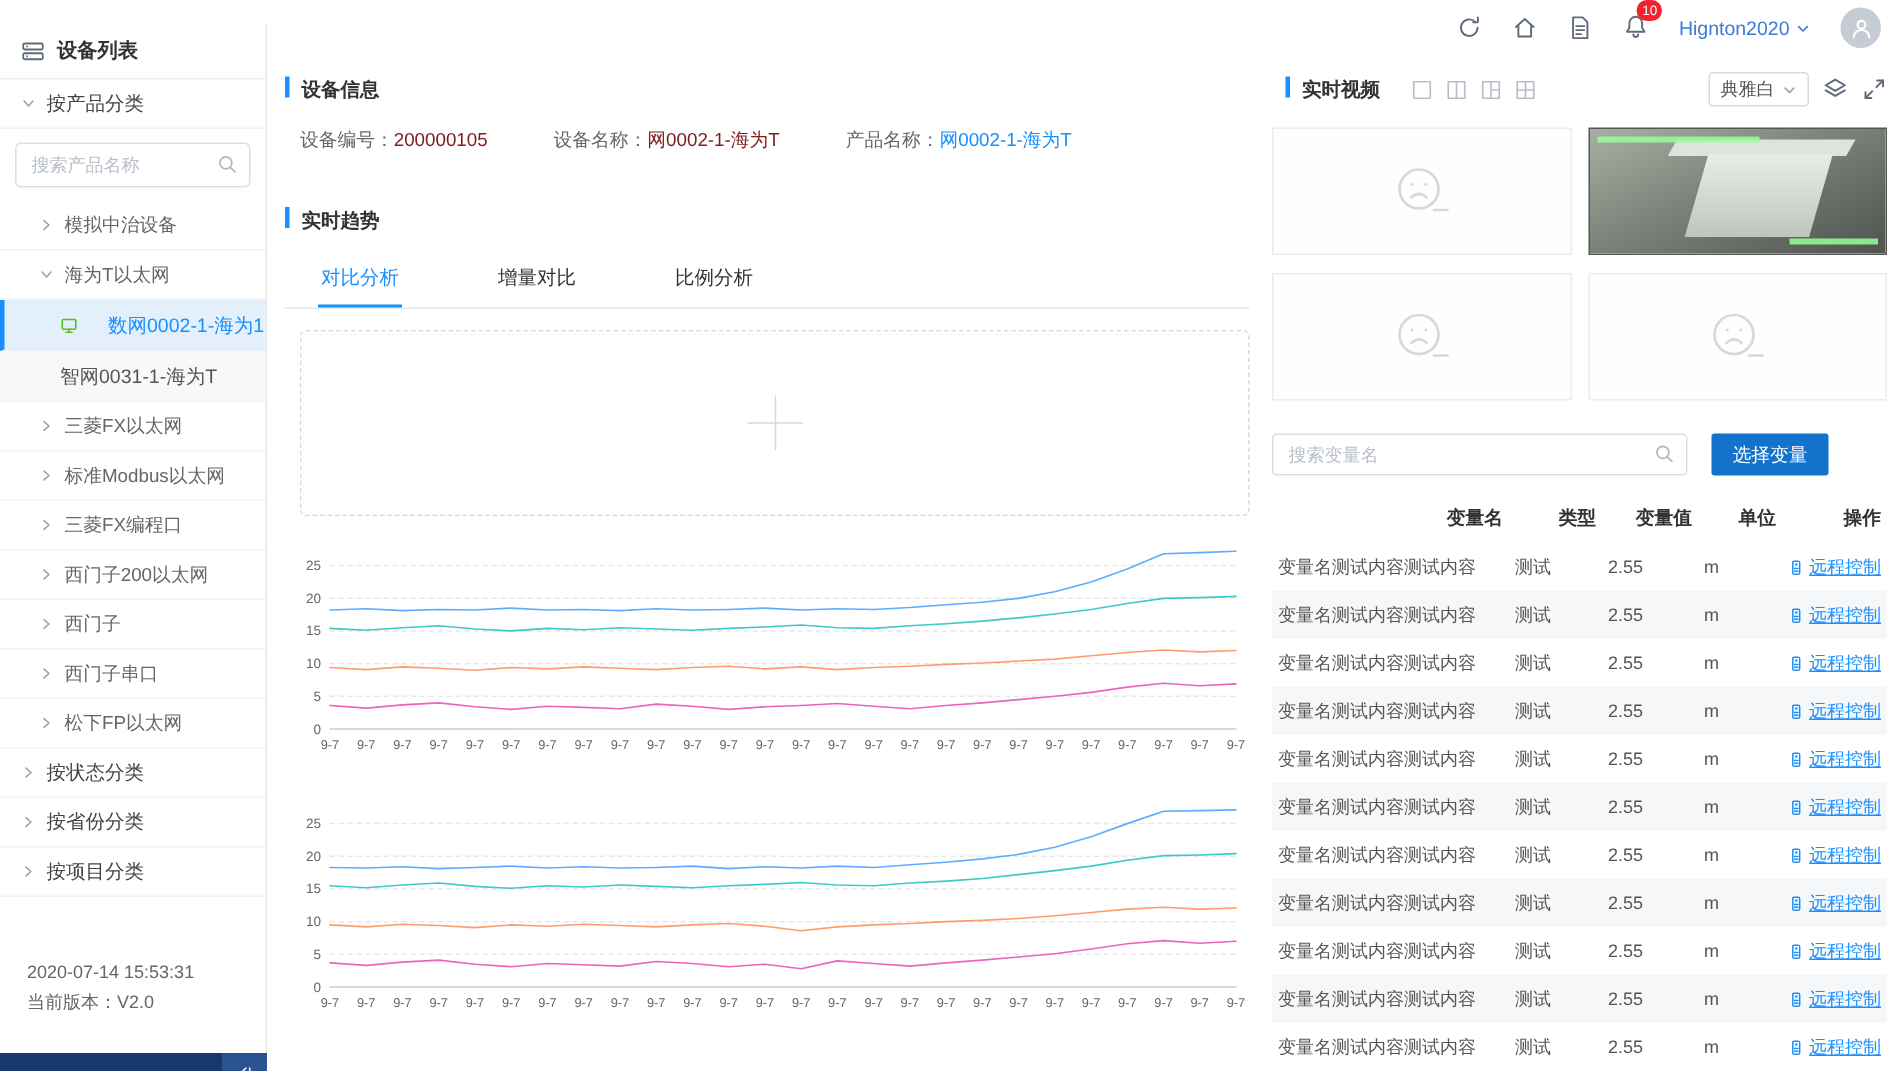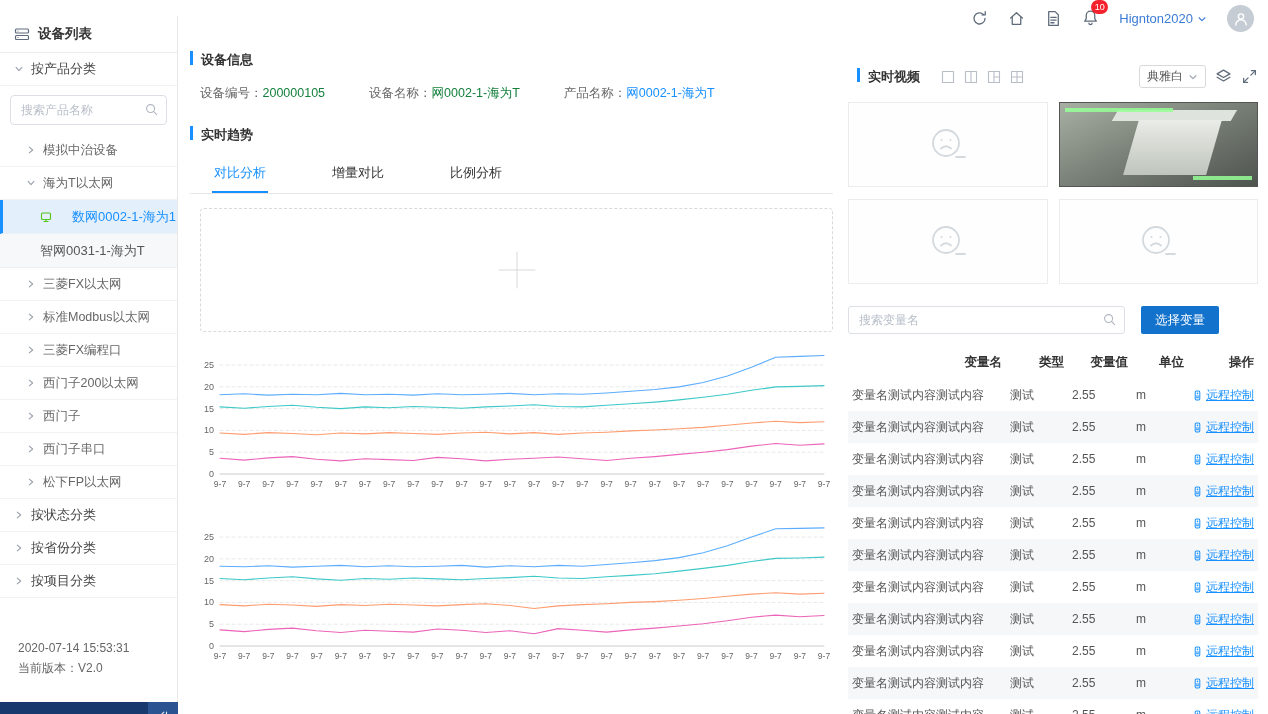--- a/index.html
+++ b/index.html
@@ -31,32 +31,32 @@
   .username { color:#3a7bd5; font-size:13px; display:flex; align-items:center; gap:4px; cursor:pointer; }
   .avatar { width:27px; height:27px; border-radius:50%; background:#c6ccd4; display:flex; align-items:center; justify-content:center; cursor:pointer; }
 
   
   .main { position:absolute; left:178px; top:37px; width:667px; height:677px; }
   .sec-title { display:flex; font-size:13px; font-weight:bold; color:#333; }
   .sec-title .bar { width:3px; height:14px; background:#1890ff; margin-right:8px; }
   .m-pad { margin-left:12px; }
   .device-fields { display:flex; gap:44px; margin:16px 0 0 22px; font-size:12.5px; }
   .device-fields .lbl { color:#666; }
-  .device-fields .val { color:#15803d; }
+  .device-fields .val { color:#7f1d1d; }
   .device-fields .val.link { color:#1890ff; cursor:pointer; }
   .tabs { display:flex; gap:62px; padding-left:22px; margin:12px 12px 0 12px; border-bottom:1px solid #e8e8e8; }
   .tab { padding:8px 2px 9px; font-size:13px; color:#333; cursor:pointer; }
   .tab.active { color:#1890ff; border-bottom:2px solid #1890ff; }
   .placeholder-box { margin:14px 12px 0 22px; height:124px; border:1px dashed #d9d9d9; border-radius:4px; display:flex; align-items:center; justify-content:center; cursor:pointer; }
   .chart { margin:12px 0 0 14px; width:642px; height:148px; }
   .chart + .chart { margin-top:24px; }
 
   
   .rpanel { position:absolute; left:845px; top:37px; width:423px; height:677px; padding:0 10px 0 3px; }
-  .video-header { display:flex; align-items:center; margin-top:28px; gap:9px; }
+  .video-header { display:flex; align-items:center; margin-top:11px; gap:9px; }
   .lay-ico { width:14px; height:14px; stroke:#b8bec8; fill:none; stroke-width:1.1; cursor:pointer; }
   .theme-select { margin-left:auto; height:23px; border:1px solid #d9d9d9; border-radius:3px; display:flex; align-items:center; gap:5px; padding:0 7px; font-size:12px; color:#555; cursor:pointer; }
   .video-grid { margin-top:14px; display:grid; grid-template-columns:1fr 1fr; gap:12px 11px; }
   .video-cell { height:85px; background:#fefefe; border:1px solid #ececec; display:flex; align-items:center; justify-content:center; position:relative; overflow:hidden; }
   .video-cell.playing { border:1px solid #555; cursor:pointer; }
   .vid-scene { position:absolute; inset:0; background:linear-gradient(155deg,#a8afa3,#7c837a 45%,#4e544e); }
   .vid-structure { position:absolute; left:28%; top:8%; width:60%; height:13%; background:#dfe3dd; transform:skewX(-30deg); }
   .vid-water { position:absolute; left:36%; top:20%; width:42%; height:66%; background:linear-gradient(180deg,#e9ece7,#bfc5bc); transform:skewX(-16deg); }
   .osd { position:absolute; height:4px; background:rgba(150,255,150,.85); }
   .osd-top { left:5px; top:5px; width:55%; }
@@ -251,21 +251,21 @@
     <span class="bar"></span>
     <span>设备信息</span>
   </div>
 
   <div class="device-fields">
     <span><span class="lbl">设备编号：</span><span class="val">200000105</span></span>
     <span><span class="lbl">设备名称：</span><span class="val">网0002-1-海为T</span></span>
     <span><span class="lbl">产品名称：</span><span class="val link">网0002-1-海为T</span></span>
   </div>
 
-  <div class="sec-title m-pad" style="margin-top:24px">
+  <div class="sec-title m-pad" style="margin-top:36px">
     <span class="bar"></span>
     <span>实时趋势</span>
   </div>
 
   <div class="tabs">
     <span class="tab active">对比分析</span>
     <span class="tab">增量对比</span>
     <span class="tab">比例分析</span>
   </div>
 

